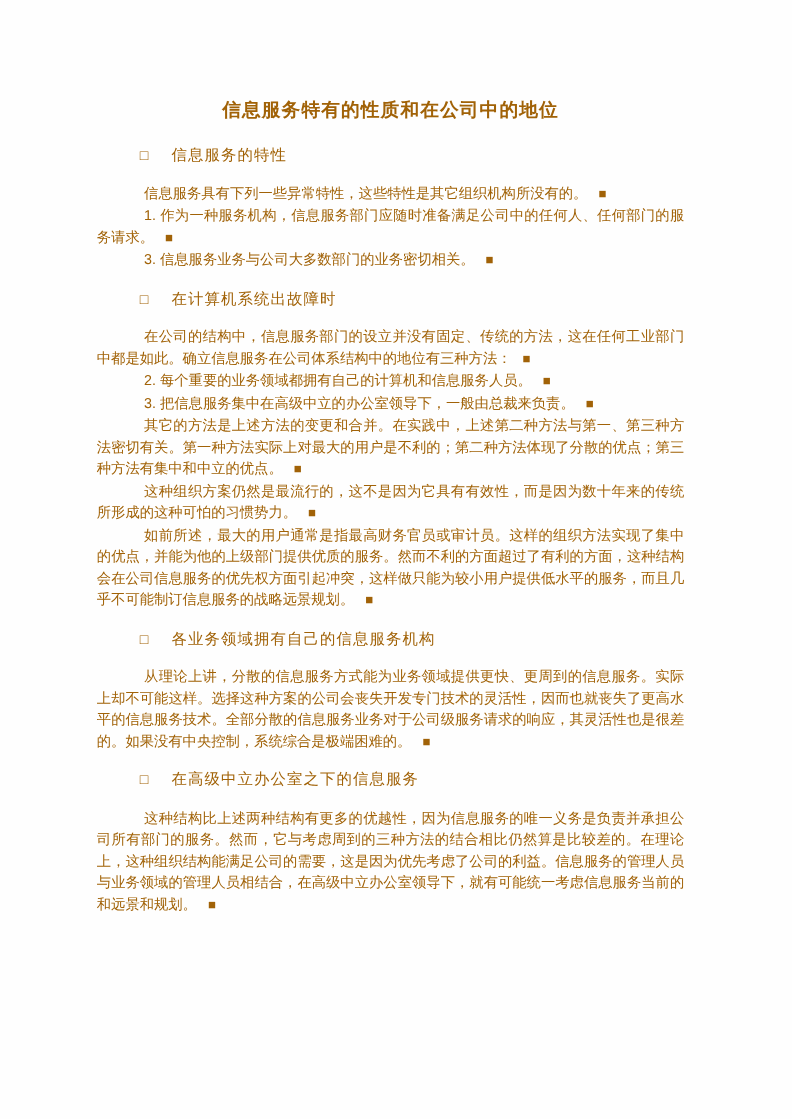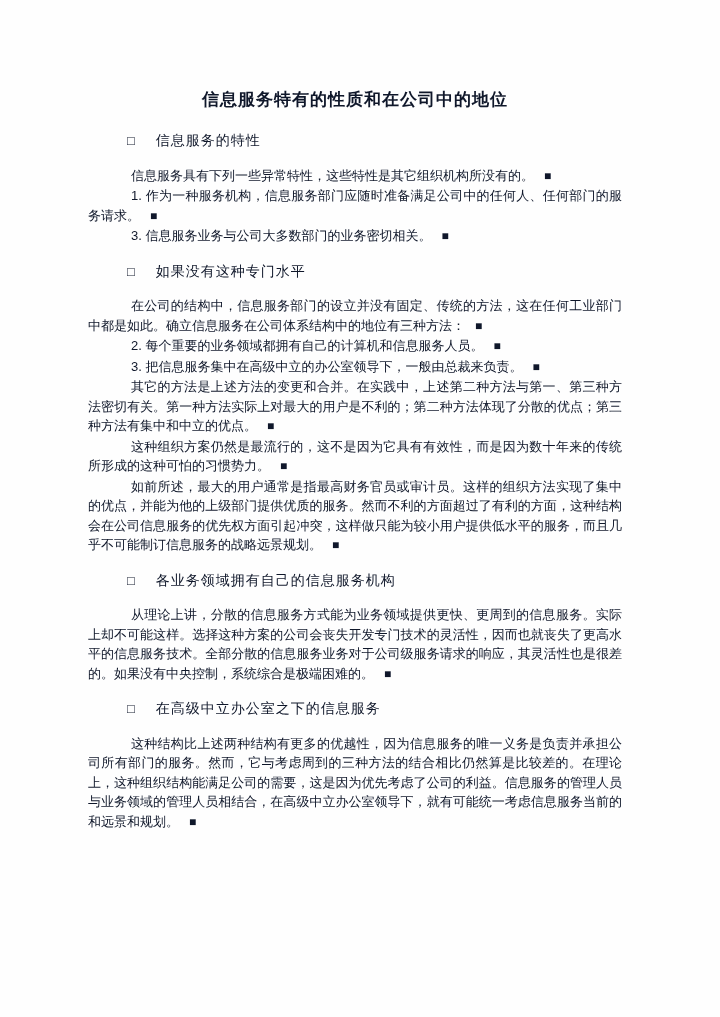--- a/index.html
+++ b/index.html
@@ -3,21 +3,21 @@
 <meta charset="utf-8">
 <style>
   html, body { margin: 0; padding: 0; background: #ffffff; }
   .page {
     position: relative;
     width: 720px;
     height: 1017px;
     background: #fefefe;
     overflow: hidden;
     font-family: "Liberation Sans", sans-serif;
-    color: #0f172a;
+    color: #a16207;
   }
   .content {
     position: absolute;
     left: 88px;
     top: 90px;
     width: 534px;
   }
   .doc-title {
     font-size: 17px;
     font-weight: 700;
@@ -58,21 +58,21 @@
 <body>
 
 <div class="page">
   <div class="content">
     <h1 class="doc-title">信息服务特有的性质和在公司中的地位</h1>
     <div>
         <div class="heading"><span class="sq">□</span><span>信息服务的特性</span></div>
         <p class="para">信息服务具有下列一些异常特性，这些特性是其它组织机构所没有的。<span class="endmark">■</span></p>
         <p class="para">1. 作为一种服务机构，信息服务部门应随时准备满足公司中的任何人、任何部门的服务请求。<span class="endmark">■</span></p>
         <p class="para">3. 信息服务业务与公司大多数部门的业务密切相关。<span class="endmark">■</span></p>
-        <div class="heading"><span class="sq">□</span><span>如果没有这种专门水平</span></div>
+        <div class="heading"><span class="sq">□</span><span>在计算机系统出故障时</span></div>
         <p class="para">在公司的结构中，信息服务部门的设立并没有固定、传统的方法，这在任何工业部门中都是如此。确立信息服务在公司体系结构中的地位有三种方法：<span class="endmark">■</span></p>
         <p class="para">2. 每个重要的业务领域都拥有自己的计算机和信息服务人员。<span class="endmark">■</span></p>
         <p class="para">3. 把信息服务集中在高级中立的办公室领导下，一般由总裁来负责。<span class="endmark">■</span></p>
         <p class="para">其它的方法是上述方法的变更和合并。在实践中，上述第二种方法与第一、第三种方法密切有关。第一种方法实际上对最大的用户是不利的；第二种方法体现了分散的优点；第三种方法有集中和中立的优点。<span class="endmark">■</span></p>
         <p class="para">这种组织方案仍然是最流行的，这不是因为它具有有效性，而是因为数十年来的传统所形成的这种可怕的习惯势力。<span class="endmark">■</span></p>
         <p class="para">如前所述，最大的用户通常是指最高财务官员或审计员。这样的组织方法实现了集中的优点，并能为他的上级部门提供优质的服务。然而不利的方面超过了有利的方面，这种结构会在公司信息服务的优先权方面引起冲突，这样做只能为较小用户提供低水平的服务，而且几乎不可能制订信息服务的战略远景规划。<span class="endmark">■</span></p>
         <div class="heading"><span class="sq">□</span><span>各业务领域拥有自己的信息服务机构</span></div>
         <p class="para">从理论上讲，分散的信息服务方式能为业务领域提供更快、更周到的信息服务。实际上却不可能这样。选择这种方案的公司会丧失开发专门技术的灵活性，因而也就丧失了更高水平的信息服务技术。全部分散的信息服务业务对于公司级服务请求的响应，其灵活性也是很差的。如果没有中央控制，系统综合是极端困难的。<span class="endmark">■</span></p>
         <div class="heading"><span class="sq">□</span><span>在高级中立办公室之下的信息服务</span></div>
         <p class="para">这种结构比上述两种结构有更多的优越性，因为信息服务的唯一义务是负责并承担公司所有部门的服务。然而，它与考虑周到的三种方法的结合相比仍然算是比较差的。在理论上，这种组织结构能满足公司的需要，这是因为优先考虑了公司的利益。信息服务的管理人员与业务领域的管理人员相结合，在高级中立办公室领导下，就有可能统一考虑信息服务当前的和远景和规划。<span class="endmark">■</span></p>

